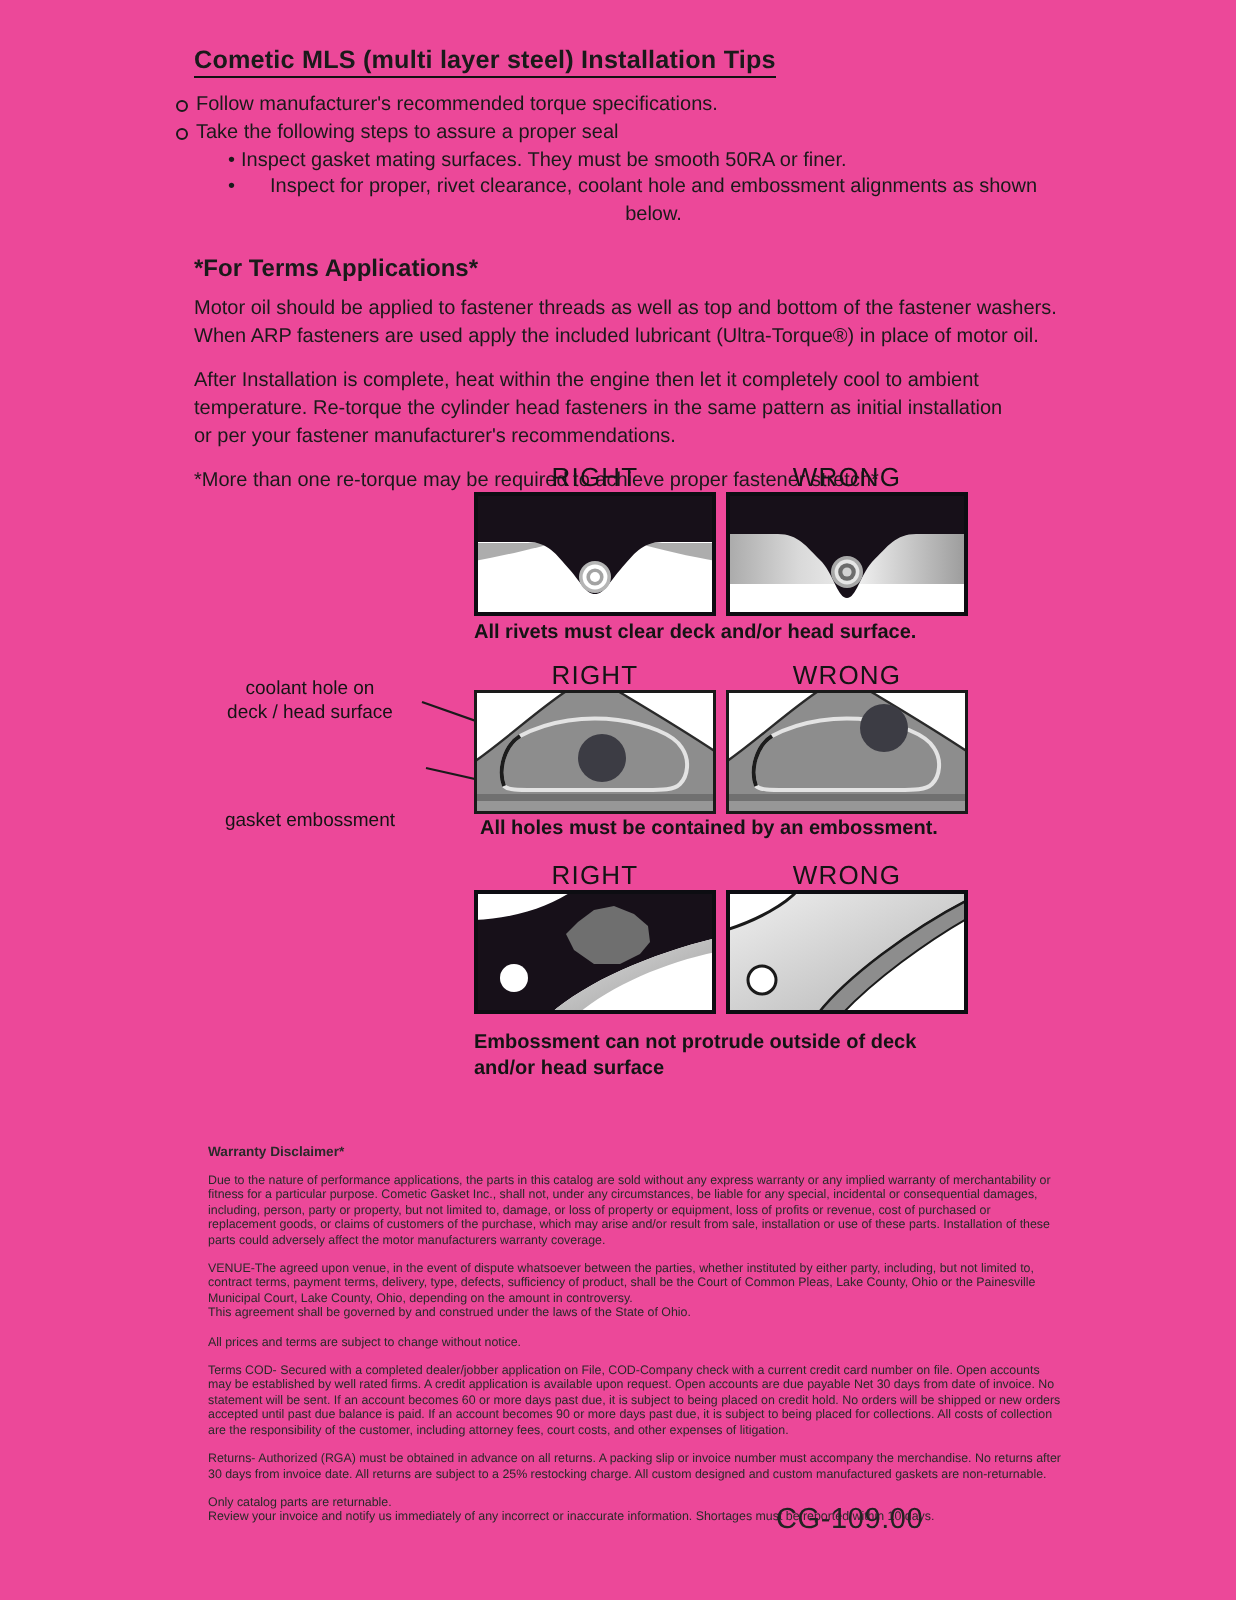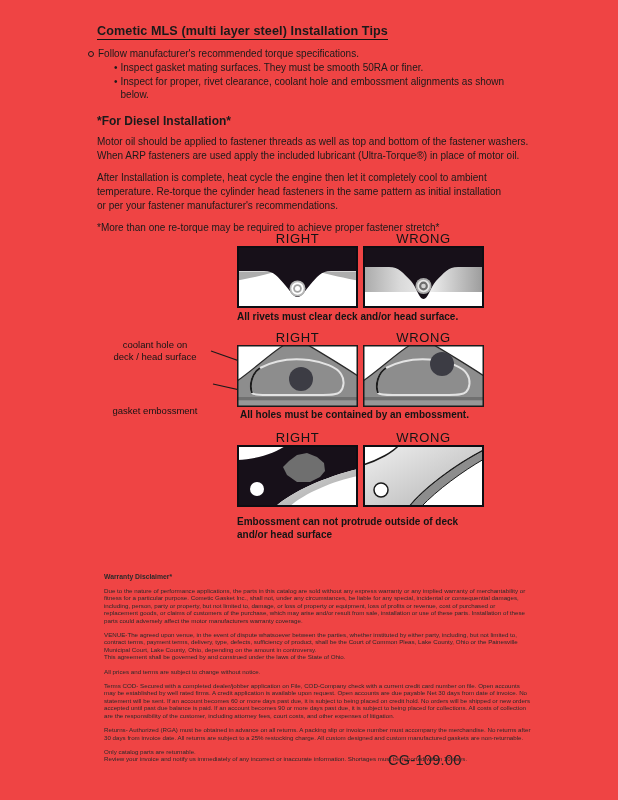--- a/index.html
+++ b/index.html
@@ -1,25 +1,25 @@
 <!DOCTYPE html>
 <html><head>
 <meta charset="utf-8">
 <style>
   html,body{margin:0;padding:0;background:#ffffff;}
   #page{
-    position:relative;width:618px;height:800px;background:#ef4444;overflow:hidden;
+    position:relative;width:618px;height:800px;background:#ec4899;overflow:hidden;
     font-family:"Liberation Sans",sans-serif;color:#1a1a1a;
   }
   .content{position:absolute;left:97px;top:21px;width:436px;}
   h1.title{
     font-size:12.6px;font-weight:bold;margin:0 0 7px 0;display:inline-block;
     border-bottom:1.6px solid #111;padding-bottom:1px;letter-spacing:.1px;
   }
-  .tips{margin:0;padding:0;list-style:none;font-size:10px;line-height:13.8px;}
+  .tips{margin:0;padding:0;list-style:none;font-size:10px;line-height:13.8px;text-align:center;}
   .tips li{display:flex;align-items:flex-start;}
   .o-marker{
     width:4px;height:4px;border:1px solid #1a1a1a;border-radius:50%;
     margin:4px 4px 0 -9px;flex:none;
   }
   .subtips{margin:0 0 0 17px;padding:0;list-style:none;}
   .subtips li{display:flex;align-items:flex-start;}
   .b-marker{font-size:10px;margin:0 3px 0 0;flex:none;}
   h2.diesel{font-size:12px;font-weight:bold;margin:12px 0 7px 0;}
   p.body{font-size:10px;line-height:13.8px;margin:0 0 8.5px 0;white-space:pre-line;}
@@ -45,36 +45,40 @@
 <div id="page">
 
   <div class="content">
     <h1 class="title">Cometic MLS (multi layer steel) Installation Tips</h1>
 
     <ul class="tips">
       <li>
         <span class="o-marker"></span>
         <span>Follow manufacturer's recommended torque specifications.</span>
       </li>
+      <li>
+        <span class="o-marker"></span>
+        <span>Take the following steps to assure a proper seal</span>
+      </li>
     </ul>
     <ul class="tips subtips">
       <li>
         <span class="b-marker">•</span>
         <span>Inspect gasket mating surfaces.  They must be smooth 50RA or finer.</span>
       </li>
       <li>
         <span class="b-marker">•</span>
         <span>Inspect for proper, rivet clearance, coolant hole and embossment alignments as shown below.</span>
       </li>
     </ul>
 
-    <h2 class="diesel">*For Diesel Installation*</h2>
+    <h2 class="diesel">*For Terms Applications*</h2>
     <p class="body">Motor oil should be applied to fastener threads as well as top and bottom of the fastener washers.
 When ARP fasteners are used apply the included lubricant (Ultra-Torque®) in place of motor oil.</p>
-    <p class="body">After Installation is complete, heat cycle the engine then let it completely cool to ambient
+    <p class="body">After Installation is complete, heat within the engine then let it completely cool to ambient
 temperature. Re-torque the cylinder head fasteners in the same pattern as initial installation
 or per your fastener manufacturer's recommendations.</p>
     <p class="body note">*More than one re-torque may be required to achieve proper fastener stretch*</p>
   </div>
 
   <div class="diagram-area">
 
     <div class="dlabel" style="left:237px;top:231px;">RIGHT</div>
     <div class="dlabel" style="left:363px;top:231px;">WRONG</div>
 

